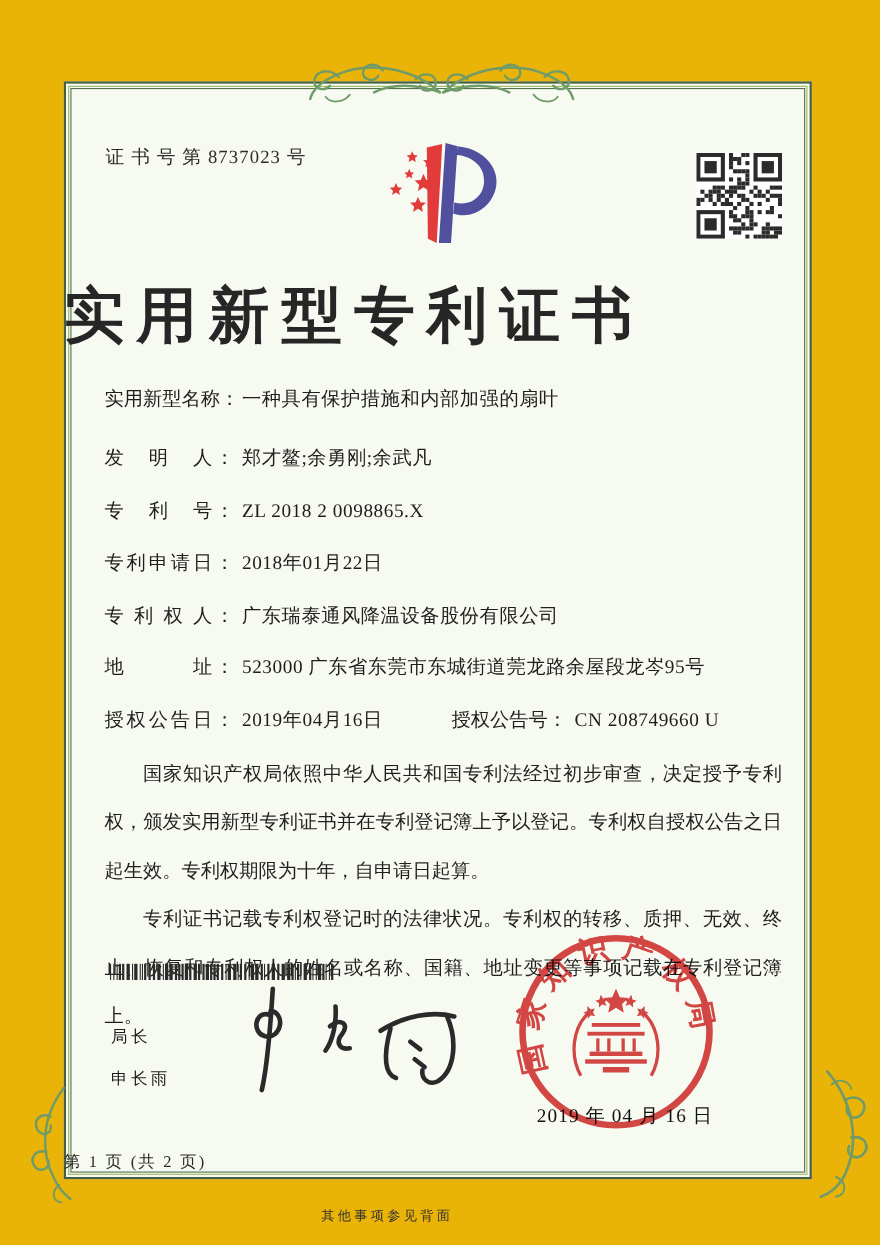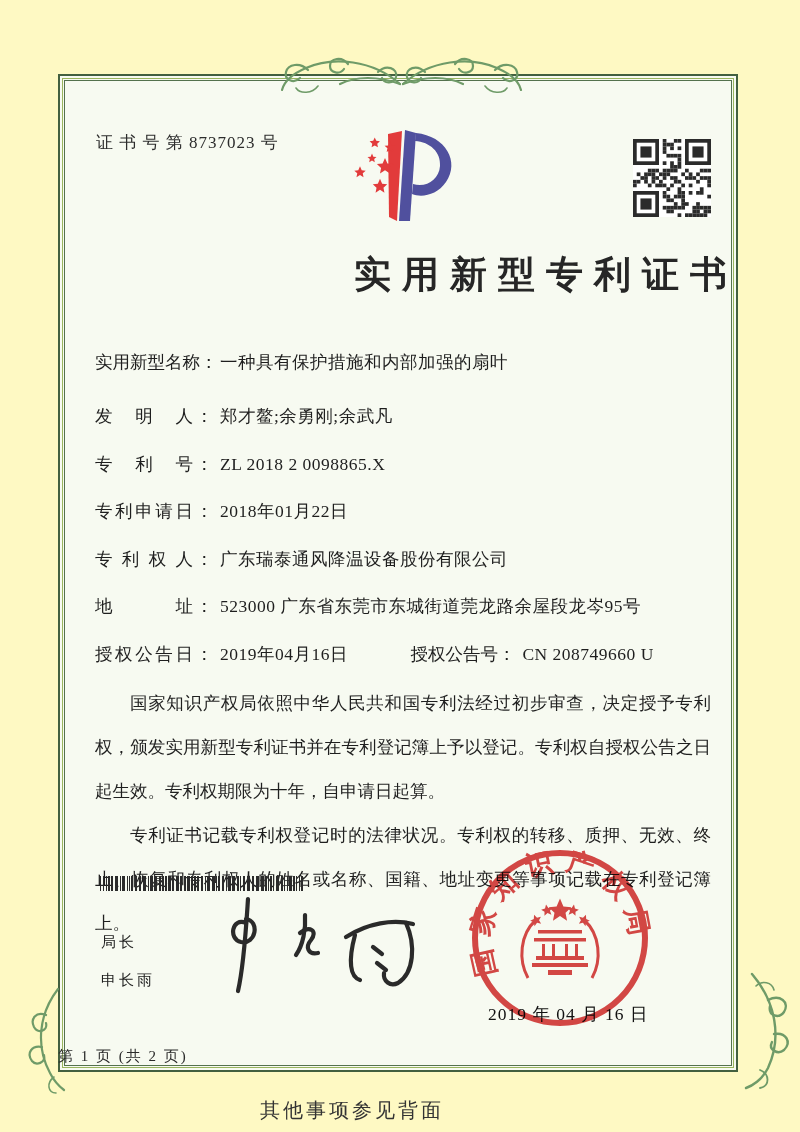--- a/index.html
+++ b/index.html
@@ -1,38 +1,38 @@
 <!DOCTYPE html>
 <html><head>
 <meta charset="utf-8">
 <style>
   html,body{margin:0;padding:0;background:#e9e9e9;}
   .sheet{
-    position:relative; width:800px; height:1132px; background:#fef9c3;
+    position:relative; width:800px; height:1132px; background:#eab308;
     font-family:"Liberation Serif","DejaVu Serif",serif; color:#222;
     overflow:hidden; box-shadow:0 0 6px rgba(0,0,0,.25);
   }
   .abs{position:absolute;}
   
   .frame{
     left:58px; top:74px; width:680px; height:998px;
     border:2.5px solid #43603f; background:#f7faf1; box-sizing:border-box;
   }
   .frame::before{
     content:""; position:absolute; inset:2px; border:1px solid #9ab55e; pointer-events:none;
   }
   .frame::after{
     content:""; position:absolute; inset:4px; border:1px solid #54714d; pointer-events:none;
   }
   .waves{left:62px; top:78px; z-index:0;}
   .certno{left:96px; top:131px; font-size:17px; letter-spacing:1px; color:#2c2c2c; z-index:2;}
   .logo{left:340px; top:124px; z-index:2;}
   .qr{left:633px; top:139px; z-index:2;}
   .title{
-    left:58px; top:250px; width:680px; text-align:right; font-size:37px; font-weight:bold;
+    left:58px; top:250px; width:680px; text-align:left; font-size:55px; font-weight:bold;
     letter-spacing:11px; color:#262626; z-index:2;
   }
   .fields{left:95px; top:350px; width:614px; font-size:17.5px; color:#1e1e1e; z-index:2;}
   .frow{margin-bottom:22.5px; line-height:25px; white-space:nowrap;}
   .frow.first{margin-bottom:29px;}
   .flabel{
     display:inline-block; width:118px; text-align:justify; text-align-last:justify;
     vertical-align:top;
   }
   .fvalue{margin-left:7px; letter-spacing:.5px;}
@@ -41,21 +41,21 @@
     text-align:justify; color:#1f1f1f; z-index:2;}
   .paras p{margin:0; text-indent:2em;}
   .barcode{left:100px; top:876px; z-index:2;}
   .signer-title{left:101px; top:933px; font-size:15px; letter-spacing:3px; color:#1c1c1c; z-index:2;}
   .signer-name{left:101px; top:971px; font-size:15px; letter-spacing:3px; color:#1c1c1c; z-index:2;}
   .signature{left:208px; top:893px; z-index:3;}
   .seal-date{left:488px; top:1002px; font-size:17.5px; letter-spacing:1px; color:#111; z-index:2;}
   .seal{left:468px; top:846px; z-index:4; mix-blend-mode:multiply; opacity:.93;}
   .footer-page{left:58px; top:1047px; width:680px; text-align:left; font-size:15px;
     color:#2a2a2a; z-index:2; letter-spacing:2px;}
-  .back-note{left:0; top:1097px; width:704px; text-align:center; font-size:20px;
+  .back-note{left:0; top:1097px; width:704px; text-align:center; font-size:12px;
     letter-spacing:3px; color:#333;}
   .ornament{z-index:1; color:#6f9b68;}
 </style>
 </head>
 <body>
 
 <div class="sheet">
 
   <svg class="abs waves" id="waves" width="672" height="990">
       <path d="M0 6 q12 -2.6 24 0 q12 -2.6 24 0 q12 -2.6 24 0 q12 -2.6 24 0 q12 -2.6 24 0 q12 -2.6 24 0 q12 -2.6 24 0 q12 -2.6 24 0 q12 -2.6 24 0 q12 -2.6 24 0 q12 -2.6 24 0 q12 -2.6 24 0 q12 -2.6 24 0 q12 -2.6 24 0 q12 -2.6 24 0 q12 -2.6 24 0 q12 -2.6 24 0 q12 -2.6 24 0 q12 -2.6 24 0 q12 -2.6 24 0 q12 -2.6 24 0 q12 -2.6 24 0 q12 -2.6 24 0 q12 -2.6 24 0 q12 -2.6 24 0 q12 -2.6 24 0 q12 -2.6 24 0 q12 -2.6 24 0" fill="none" stroke="#dbe7cf" stroke-width="1"></path>

